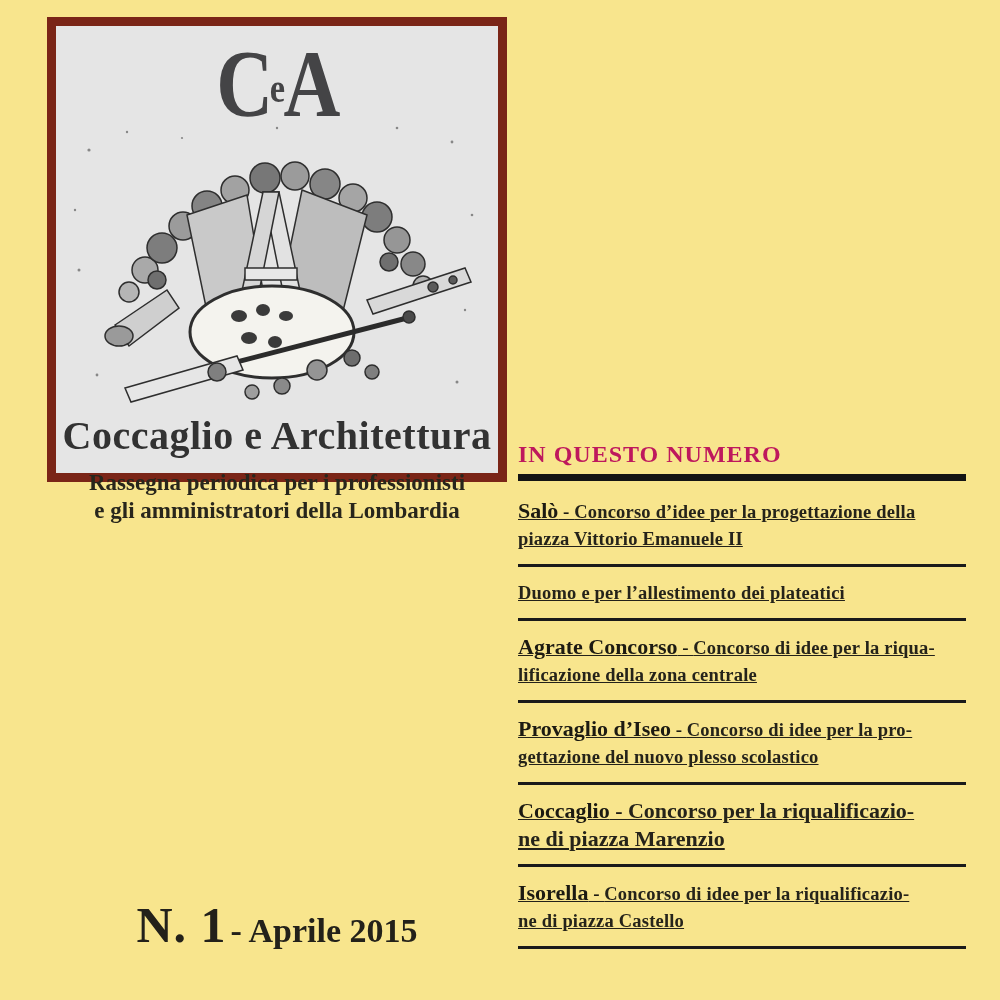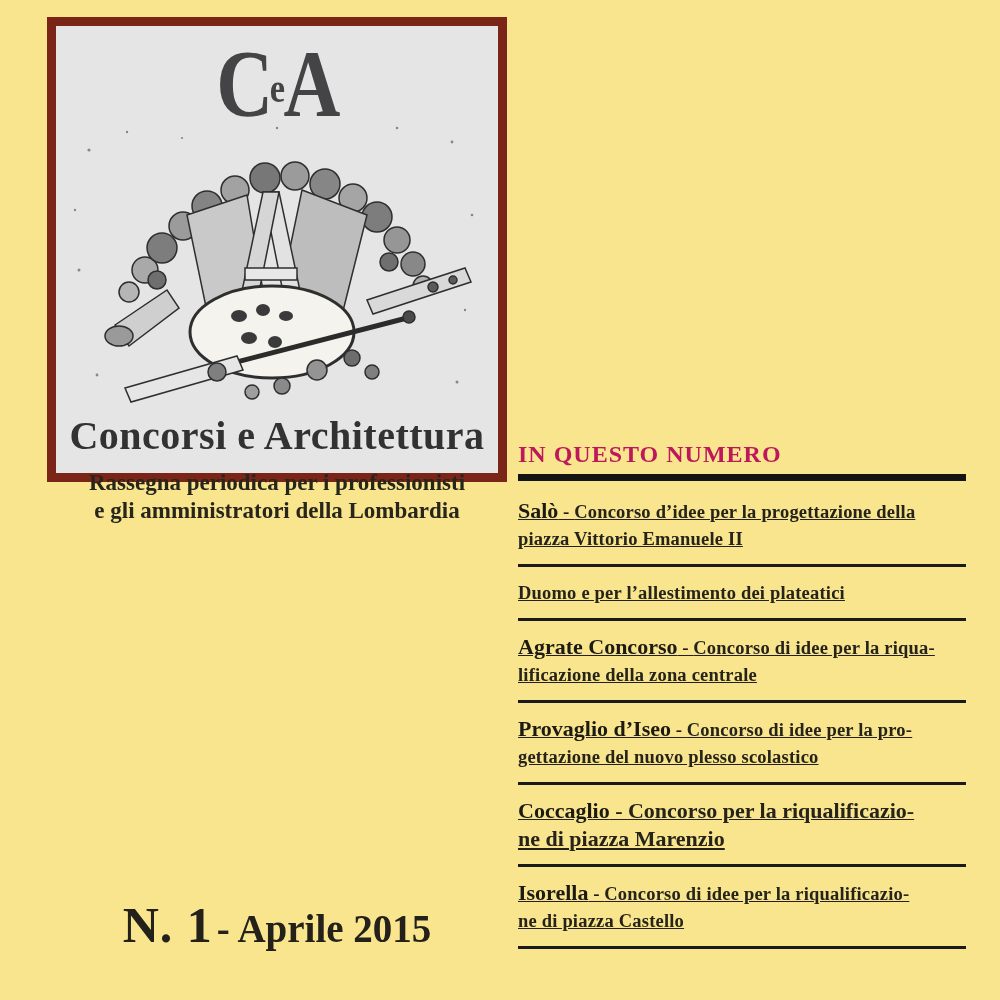--- a/index.html
+++ b/index.html
@@ -71,21 +71,21 @@
   
   .issue-line {
     position: absolute;
     left: 47px; top: 896px;
     width: 460px;
     text-align: center;
     white-space: nowrap;
     color: #23211a;
   }
   .issue-number { font-size: 50px; font-weight: bold; letter-spacing: 1px; }
-  .issue-date   { font-size: 39px; font-weight: bold; }
+  .issue-date   { font-size: 34px; font-weight: bold; }
 
   
   .toc {
     position: absolute;
     left: 518px; top: 441px;
     width: 448px;
   }
   .toc-heading {
     text-align: left;
     font-size: 24px;
@@ -189,21 +189,21 @@
             <circle cx="250" cy="250" r="10" fill="#949494"></circle>
           <circle cx="285" cy="238" r="8" fill="#6d6d6d"></circle>
             <circle cx="215" cy="266" r="8" fill="#8a8a8a"></circle>
           <circle cx="185" cy="272" r="7" fill="#9e9e9e"></circle>
             <circle cx="305" cy="252" r="7"></circle>
         </g>
       </g>
     </svg>
   </div>
 
-  <div class="masthead-title">Concorsi e Architettura</div>
+  <div class="masthead-title">Coccaglio e Architettura</div>
 </div>
 
 <div class="subtitle">
   <div>Rassegna periodica per i professionisti</div>
   <div>e gli amministratori  della Lombardia</div>
 </div>
 
 <div class="issue-line">
   <span class="issue-number">N. 1</span>
   <span class="issue-date">- Aprile 2015</span>

